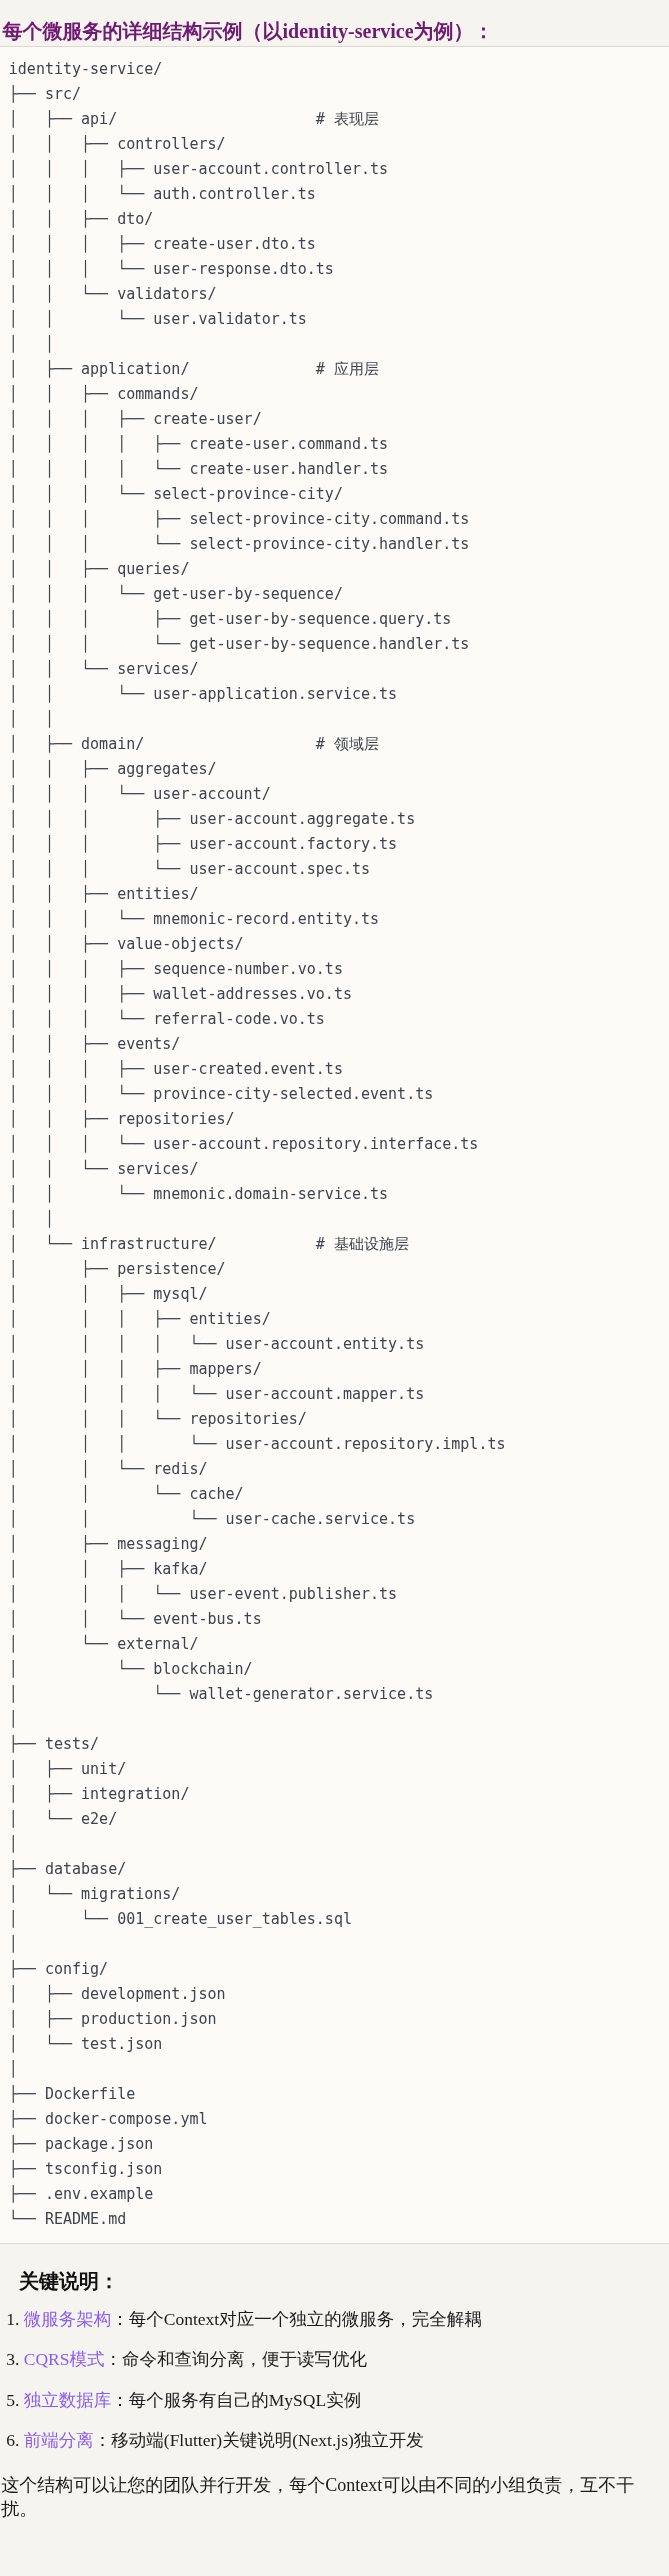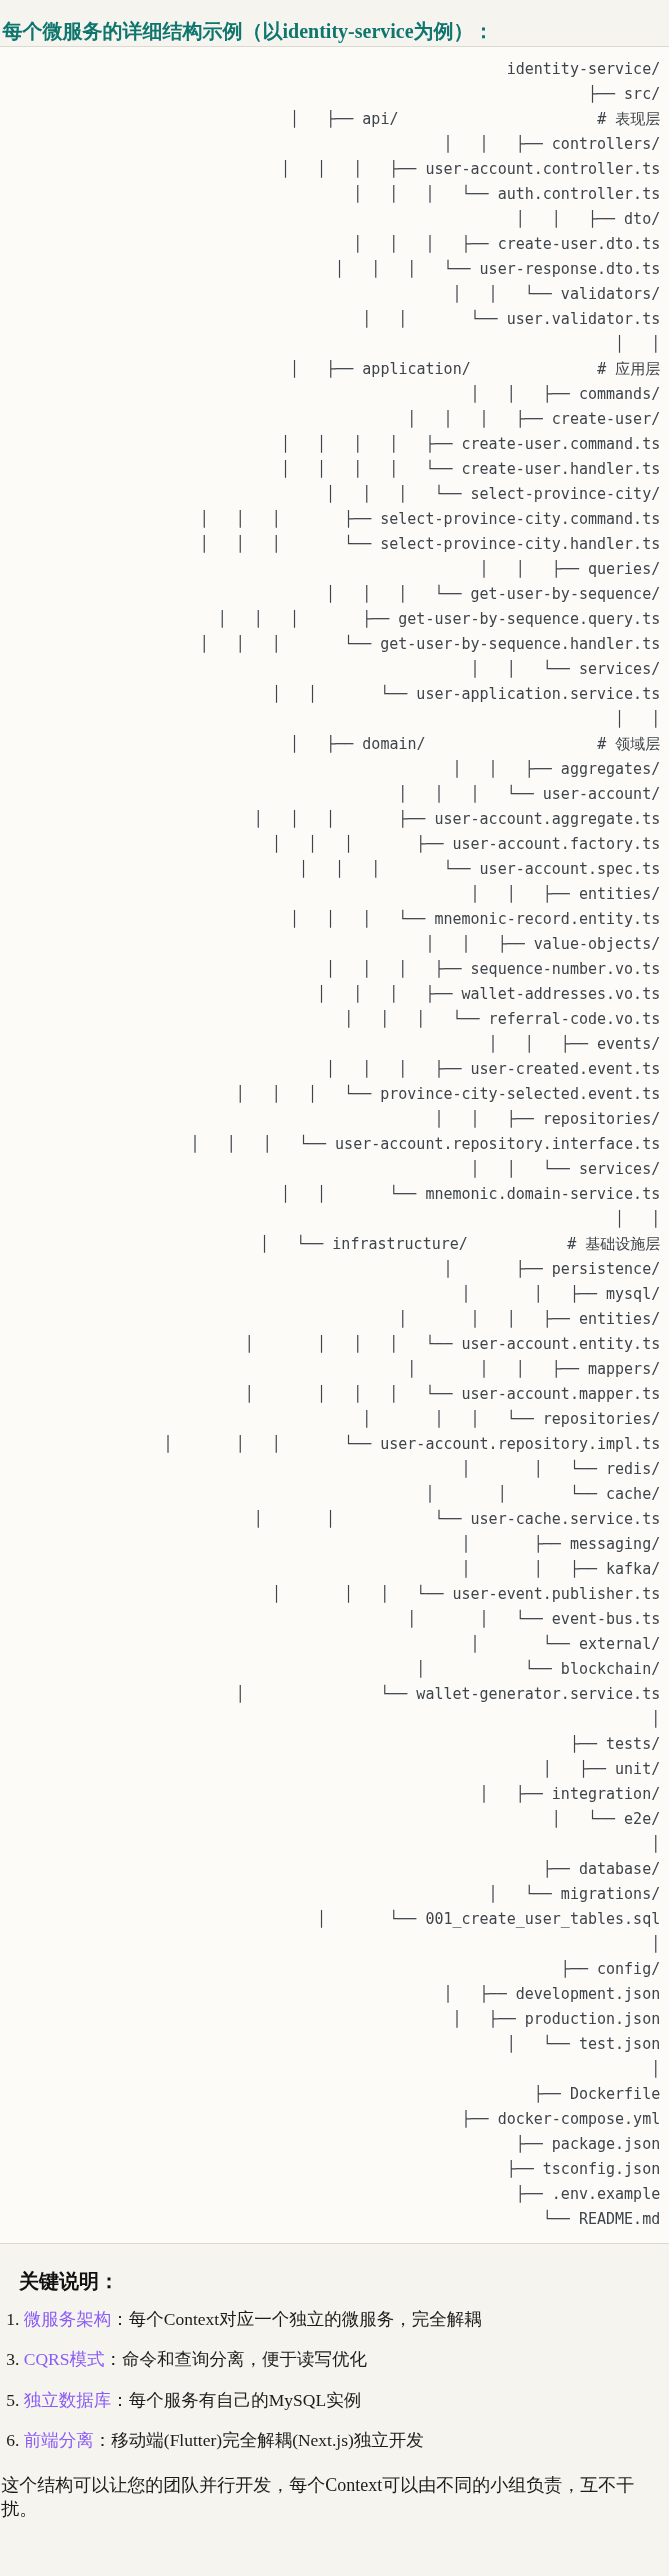--- a/index.html
+++ b/index.html
@@ -3,28 +3,27 @@
 <meta charset="utf-8">
 <style>
   html,body{margin:0;padding:0;}
   body{
     width:669px;height:2576px;overflow:hidden;
     background:#f6f4ee;color:#161616;
     font-family:"Liberation Serif","DejaVu Serif",serif;
   }
   .page-title{
     font-size:20px;font-weight:700;line-height:25px;
-    margin:19px 0 0;padding:0 2.5px;color:#0f766e;
+    margin:19px 0 0;padding:0 2.5px;color:#701a75;
   }
   .codeblock{
     margin-top:1.9px;
     background:#fcfbf7;
     border-top:0.6px solid #ddd9d0;
     border-bottom:0.6px solid #ddd9d0;
-    text-align:right;
   }
   .codeblock pre{
     margin:0;padding:10px 8.8px 11.3px;
     font-family:"DejaVu Sans Mono",monospace;
     font-size:15px;line-height:25px;
     color:#3e444b;white-space:pre;
   }
   .notes-heading{
     font-size:20px;font-weight:700;line-height:25px;
     margin:25px 0 0;padding:0 19px;color:#111;
@@ -137,17 +136,17 @@
   <h2 class="notes-heading">关键说明：</h2>
   <ol class="notes" id="notes-list">
   <li><span class="num">1.</span><span class="term">微服务架构</span><span class="desc">：每个Context对应一个独立的微服务，完全解耦</span></li>
 
 
   <li><span class="num">3.</span><span class="term">CQRS模式</span><span class="desc">：命令和查询分离，便于读写优化</span></li>
 
 
   <li><span class="num">5.</span><span class="term">独立数据库</span><span class="desc">：每个服务有自己的MySQL实例</span></li>
 
-  <li><span class="num">6.</span><span class="term">前端分离</span><span class="desc">：移动端(Flutter)完全解耦(Next.js)独立开发</span></li>
+  <li><span class="num">6.</span><span class="term">前端分离</span><span class="desc">：移动端(Flutter)关键说明(Next.js)独立开发</span></li>
 </ol>
   <p class="footer-paragraph">这个结构可以让您的团队并行开发，每个Context可以由不同的小组负责，互不干扰。</p>
 </section>
 
 
 </body></html>

